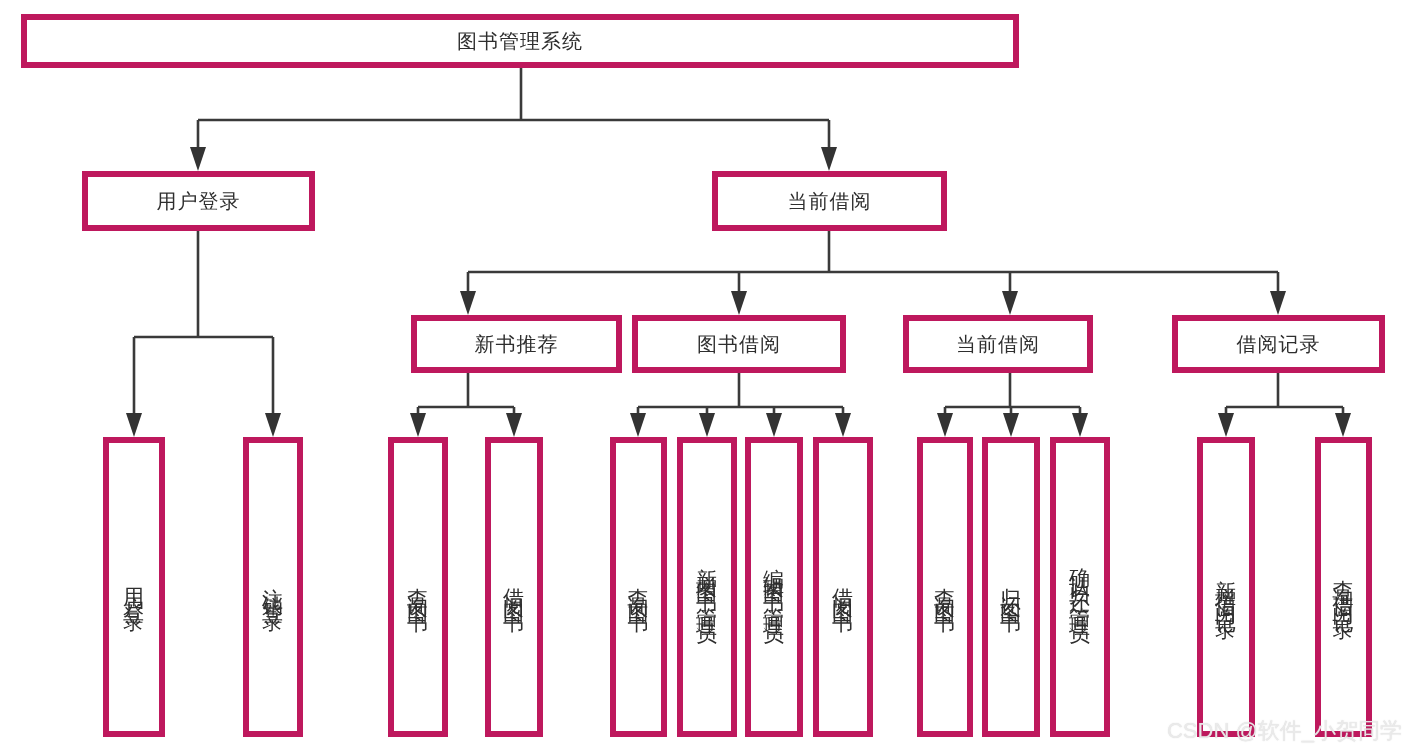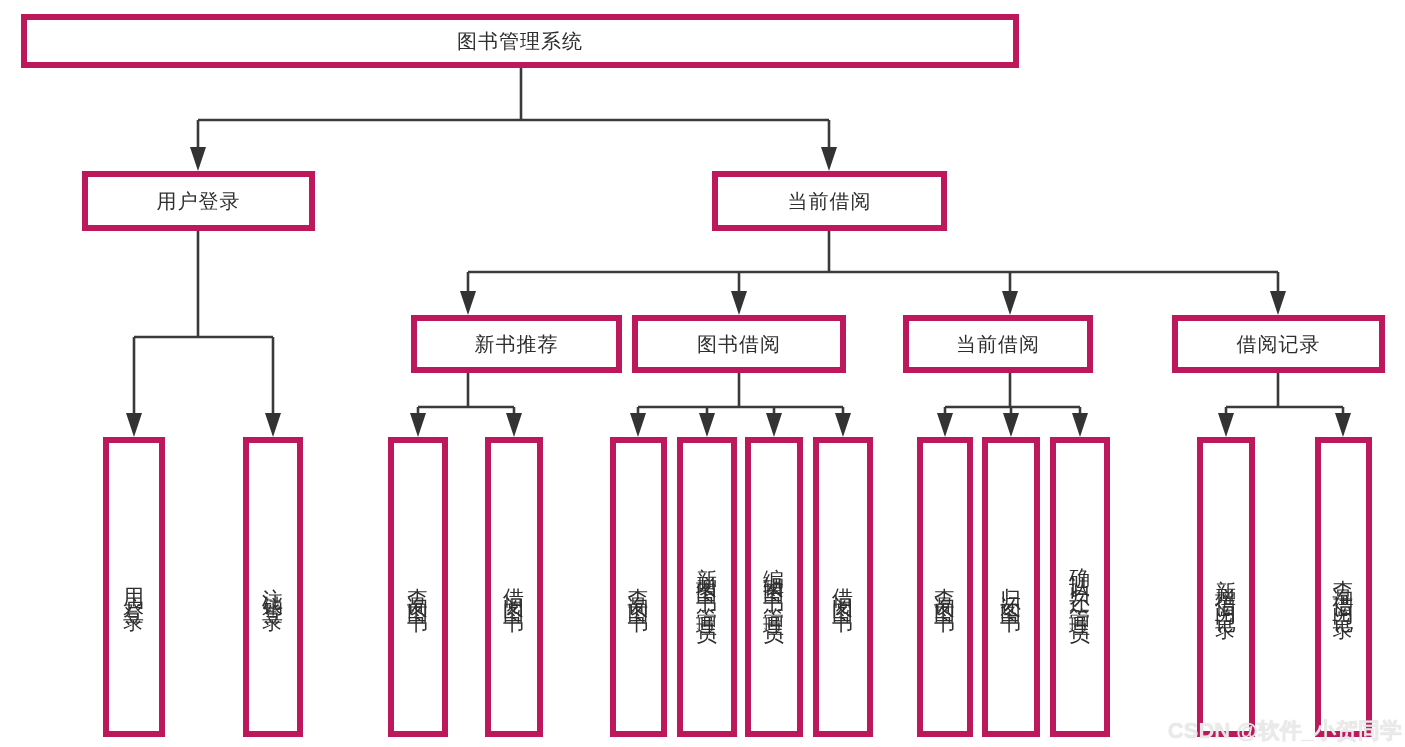--- a/index.html
+++ b/index.html
@@ -47,21 +47,20 @@
   }
   .watermark {
     position: absolute;
     right: 3px;
     bottom: 1px;
     font-size: 22px;
     color: rgba(235, 235, 235, 0.95);
     text-shadow: 0 0 1px rgba(170, 170, 170, 0.5);
     white-space: nowrap;
     z-index: 5;
-    font-weight: bold;
   }
 </style>
 </head>
 <body>
 
 <div class="stage">
 
   <svg class="connectors" viewBox="0 0 1405 747" xmlns="http://www.w3.org/2000/svg">
     <g stroke="#3a3a3a" stroke-width="2.6" fill="none">
 

